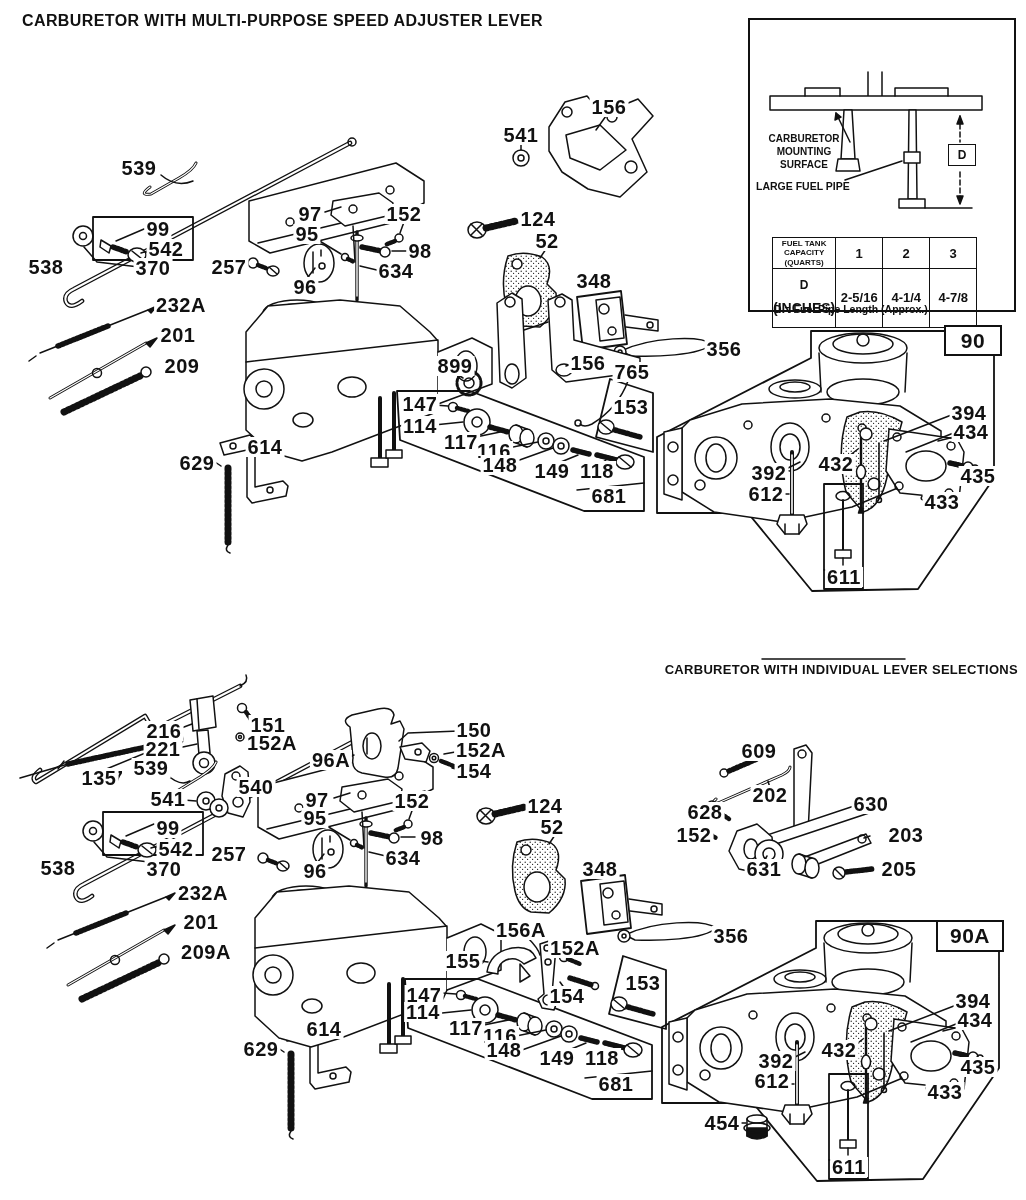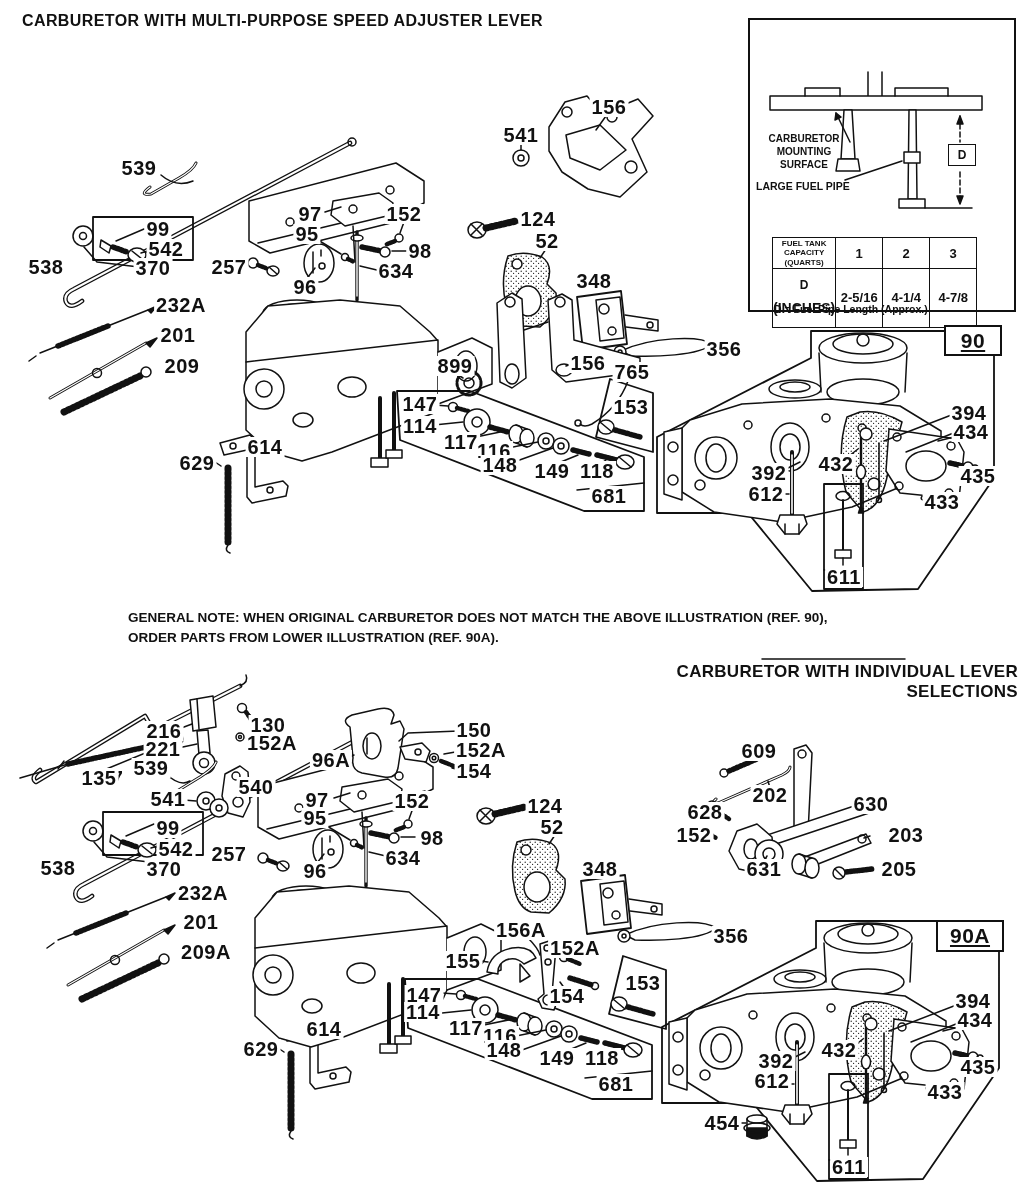--- a/index.html
+++ b/index.html
@@ -13,26 +13,26 @@
   svg .c6{stroke:#111;stroke-width:7;stroke-dasharray:2,2.6;fill:none;}
   svg .rod{stroke:#111;stroke-width:4.6;fill:none;stroke-linejoin:round;stroke-linecap:round;}
   svg .rodw{stroke:#fff;stroke-width:2;fill:none;stroke-linejoin:round;stroke-linecap:round;}
   svg .rt{stroke:#111;stroke-width:3;fill:none;stroke-linecap:round;}
   svg .rtw{stroke:#fff;stroke-width:1.2;fill:none;stroke-linecap:round;}
   .part-label{position:absolute;transform:translate(-50%,-50%);
       font-weight:bold;font-size:20px;line-height:1;letter-spacing:.5px;
       background:#fff;padding:0 2px;white-space:nowrap;}
   .ref-box{position:absolute;border:2.5px solid #111;background:#fff;
       display:flex;align-items:center;justify-content:center;
-      font-weight:bold;font-size:21px;letter-spacing:.5px;text-decoration:underline;}
+      font-weight:bold;font-size:21px;letter-spacing:.5px;}
   .title1{position:absolute;left:22px;top:12px;font-weight:bold;font-size:16px;letter-spacing:.4px;}
   .note{position:absolute;left:128px;top:608px;width:760px;font-weight:bold;font-size:13.5px;
         line-height:1.45;white-space:pre-line;}
   .title2{position:absolute;left:570px;top:662px;width:448px;text-align:right;
-        font-weight:bold;font-size:17px;letter-spacing:.3px;}
+        font-weight:bold;font-size:13px;letter-spacing:.3px;}
   
   .info-box{position:absolute;left:748px;top:18px;width:268px;height:294px;
         border:2px solid #111;box-sizing:border-box;background:#fff;}
   .ib-header{border-bottom:2px solid #111;padding:4px 4px;text-align:center;
         font-weight:bold;font-size:12px;line-height:1.3;white-space:pre-line;}
   .ib-art{position:absolute;left:0;top:44px;}
   .ib-mount{position:absolute;left:4px;top:112px;width:100px;text-align:center;
         font-weight:bold;font-size:10px;line-height:1.3;white-space:pre-line;}
   .ib-pipe{position:absolute;left:6px;top:160px;font-weight:bold;font-size:10.5px;}
   .ib-d{position:absolute;left:198px;top:124px;width:26px;height:20px;border:1.5px solid #111;
@@ -423,22 +423,20 @@
     <path fill="#111" d="M747,1128 L767,1128 L767,1136 Q757,1142 747,1136 Z"></path>
     <ellipse cx="757" cy="1128" rx="13" ry="5"></ellipse>
     <line x1="740" y1="1123" x2="746" y2="1123"></line>
   </g>
 </g>
 
 <line x1="762" y1="659" x2="905" y2="659" class="thin"></line>
 </svg>
 
 <div class="title1">CARBURETOR WITH MULTI-PURPOSE SPEED ADJUSTER LEVER</div>
-<div class="note">GENERAL NOTE:  WHEN ORIGINAL CARBURETOR DOES NOT MATCH THE ABOVE ILLUSTRATION (REF. 90),
-ORDER PARTS FROM LOWER ILLUSTRATION (REF. 90A).</div>
 <div class="title2">CARBURETOR WITH INDIVIDUAL LEVER SELECTIONS</div>
 
 <div class="info-box">
   <svg class="ib-art" width="264" height="163" viewBox="0 0 264 163">
     <g class="thin">
       <line x1="118" y1="8" x2="118" y2="32"></line>
           <line x1="132" y1="8" x2="132" y2="32"></line>
       <path fill="#fff" d="M20,32 L232,32 L232,46 L20,46 Z"></path>
       <path d="M55,32 L55,24 L90,24 L90,32 M145,32 L145,24 L198,24 L198,32"></path>
       <path fill="#fff" d="M94,46 L91,95 L105,95 L102,46 Z"></path>
@@ -529,21 +527,21 @@
       <div class="part-label" style="left: 978px; top: 476px;">435</div>
       <div class="part-label" style="left: 942px; top: 502px;">433</div>
       <div class="part-label" style="left: 844px; top: 577px;">611</div>
       <div class="part-label" style="left: 164px; top: 731px;">216</div>
       <div class="part-label" style="left: 163px; top: 749px;">221</div>
       <div class="part-label" style="left: 58px; top: 778px; margin-left: 48px;">217</div>
       <div class="part-label" style="left: 99px; top: 778px;">135</div>
       <div class="part-label" style="left: 151px; top: 768px;">539</div>
       <div class="part-label" style="left: 168px; top: 799px;">541</div>
       <div class="part-label" style="left: 256px; top: 787px;">540</div>
-      <div class="part-label" style="left: 268px; top: 725px;">130</div>
+      <div class="part-label" style="left: 268px; top: 725px;">151</div>
       <div class="part-label" style="left: 272px; top: 743px;">152A</div>
       <div class="part-label" style="left: 331px; top: 760px;">96A</div>
       <div class="part-label" style="left: 474px; top: 730px;">150</div>
       <div class="part-label" style="left: 481px; top: 750px;">152A</div>
       <div class="part-label" style="left: 474px; top: 771px;">154</div>
       <div class="part-label" style="left: 759px; top: 751px;">609</div>
       <div class="part-label" style="left: 770px; top: 795px;">202</div>
       <div class="part-label" style="left: 705px; top: 812px;">628</div>
       <div class="part-label" style="left: 694px; top: 835px;">152</div>
       <div class="part-label" style="left: 871px; top: 804px;">630</div>

